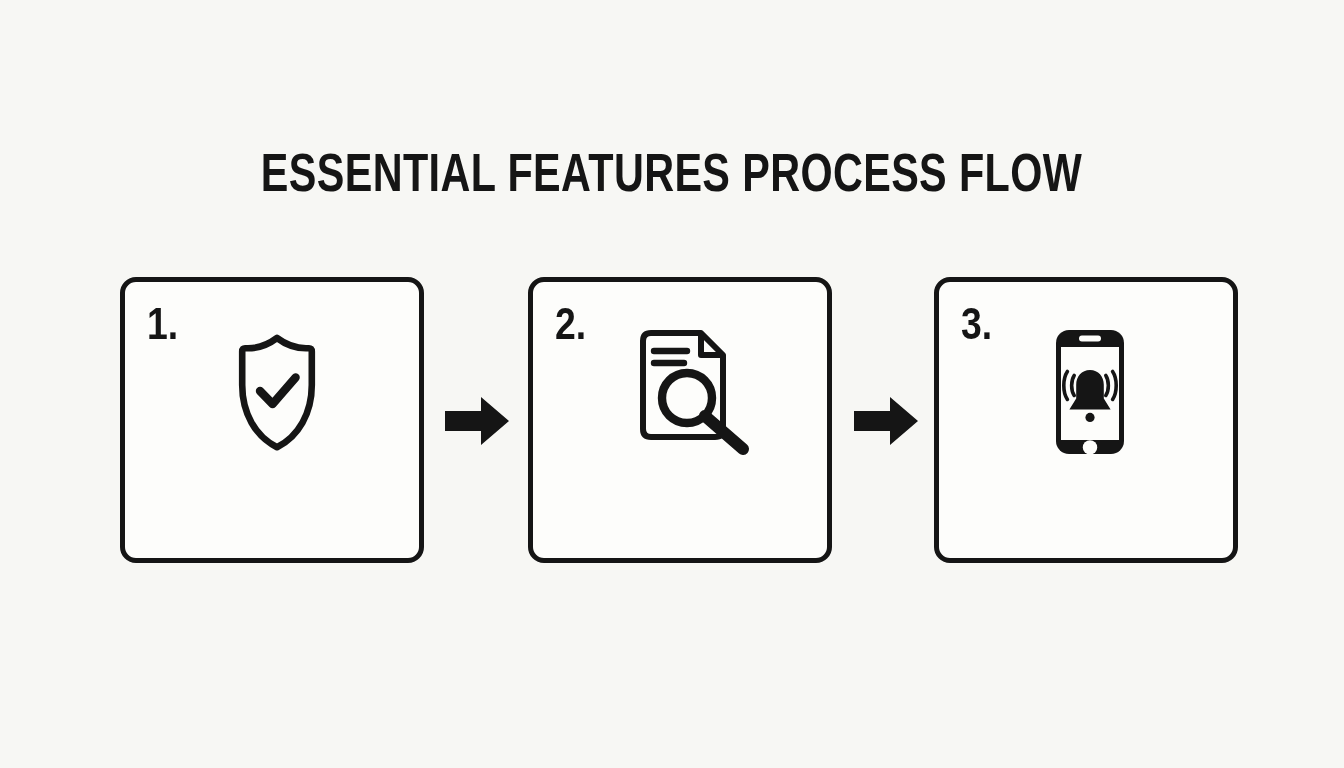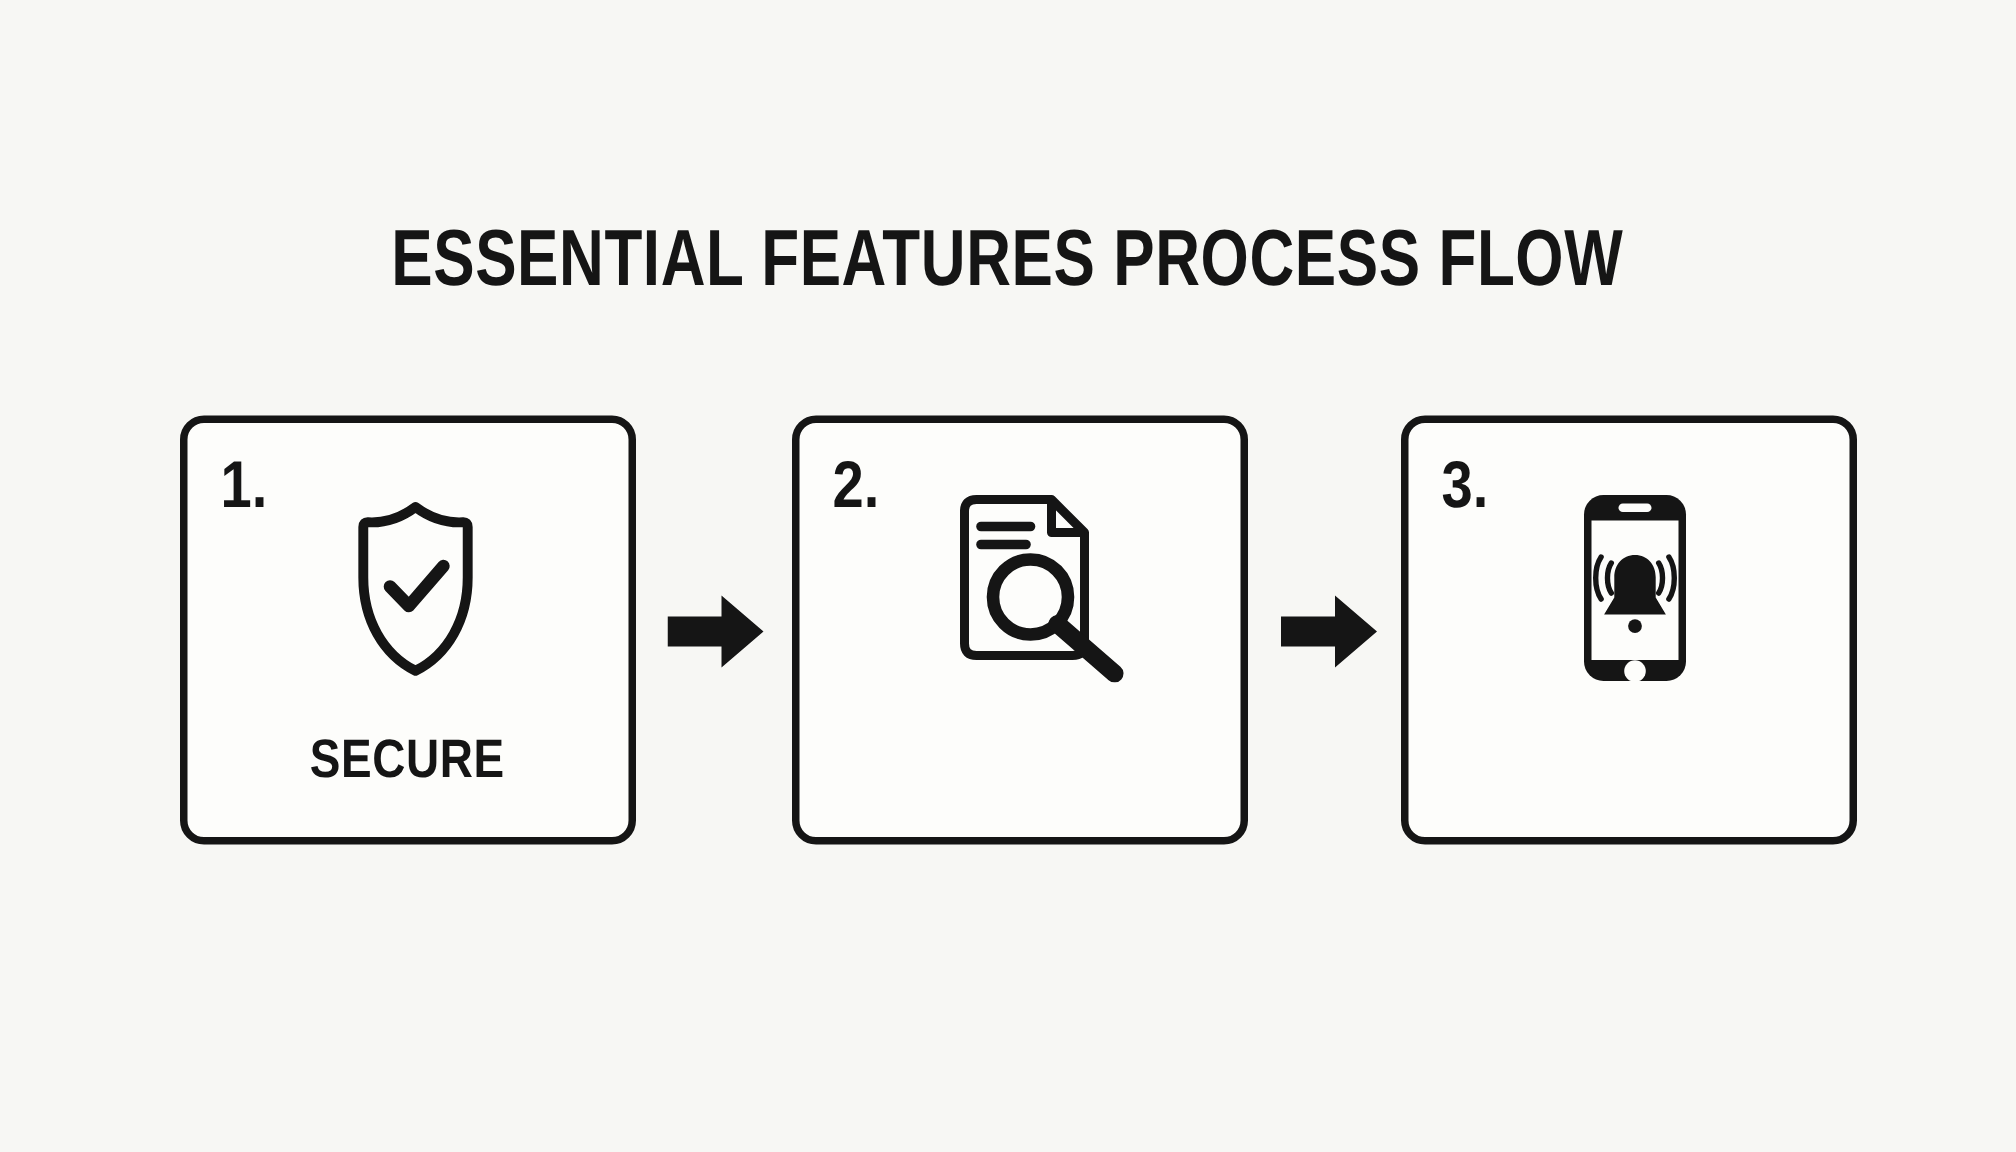--- a/index.html
+++ b/index.html
@@ -98,23 +98,20 @@
   </div>
 
   <div class="card c1">
     <div class="step-number">1.</div>
     <div class="icon-wrap">
       <svg width="100" height="124" viewBox="0 0 50 62" fill="none" stroke="#151515">
         <path d="M25 3 C20.2 6.6 14.6 8.4 9.2 8.1 Q7.6 8 7.6 9.7 V26.5 C7.6 40.5 14.2 52.2 25 57.6 C35.8 52.2 42.4 40.5 42.4 26.5 V9.7 Q42.4 8 40.8 8.1 C35.4 8.4 29.8 6.6 25 3 Z" stroke-width="3.3" stroke-linejoin="round"></path>
         <path d="M16.5 29.5 L22.8 36 L34.3 22.7" stroke-width="4.2" stroke-linecap="round" stroke-linejoin="round"></path>
       </svg>
     </div>
-    <div class="step-label">
-      <span class="condensed">SECURE</span>
-    </div>
   </div>
 
   <div class="arrow a1">
     <svg width="66" height="54" viewBox="0 0 66 54">
       <path d="M0 17 H36 V3 L64 27 L36 51 V37 H0 Z" fill="#151515"></path>
     </svg>
   </div>
 
   <div class="card c2">
     <div class="step-number">2.</div>

